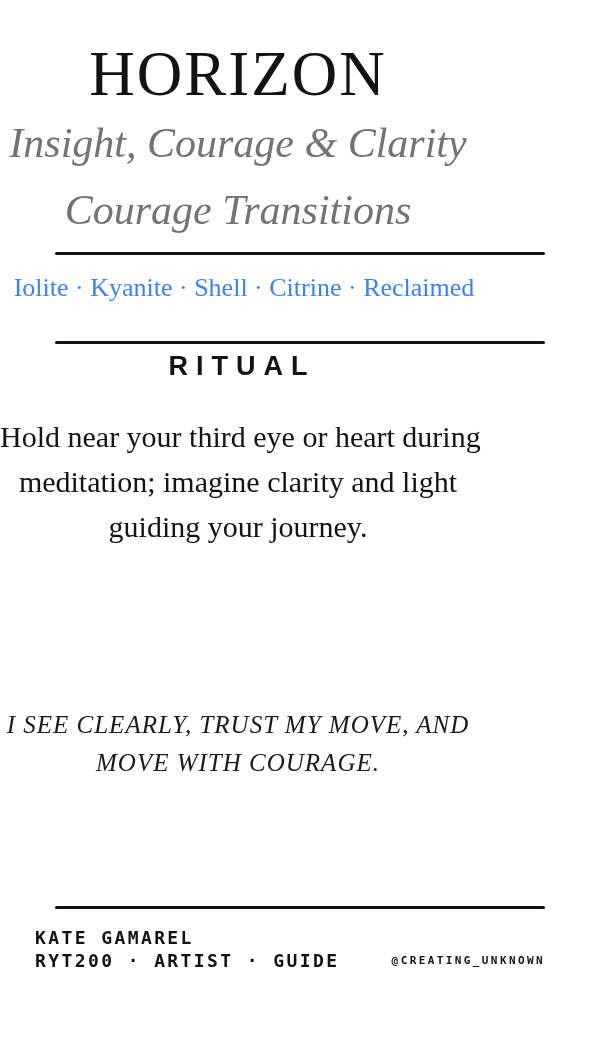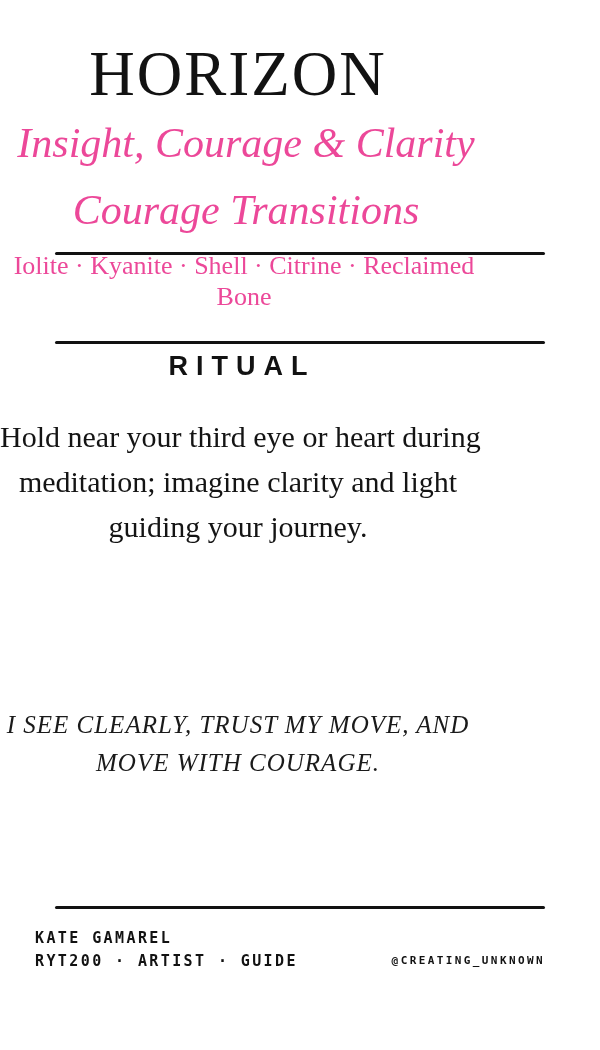--- a/index.html
+++ b/index.html
@@ -27,39 +27,38 @@
     letter-spacing: 2px;
     font-weight: 400;
     color: #121212;
   }
   .product-subtitle {
     top: 110px;
     font-size: 42px;
     line-height: 67px;
     font-style: italic;
     font-weight: 400;
-    color: #ec4899;
-    margin-left: 8px;
+    color: #737373;
   }
   .rule {
     position: absolute;
     left: 55px;
     width: 490px;
     height: 3px;
     background: #121212;
     border-radius: 2px;
   }
   .rule-1 { top: 252px; }
   .rule-2 { top: 341px; }
   .rule-3 { top: 906px; }
   .materials {
-    top: 250px;
+    top: 272px;
     font-size: 26px;
     line-height: 31px;
-    color: #ec4899;
+    color: #3b82f6;
     padding-left: 12px;
   }
   .ritual-heading {
     top: 351px;
     font-family: "Liberation Sans", sans-serif;
     font-size: 27px;
     line-height: 30px;
     font-weight: 700;
     letter-spacing: 8px;
     text-indent: 8px; 
@@ -78,21 +77,21 @@
     font-style: italic;
     letter-spacing: 1px;
     color: #1a1a1a;
   }
   .footer-left {
     position: absolute;
     left: 35px;
     top: 927px;
     text-align: left;
     font-family: "DejaVu Sans Mono", "Liberation Mono", monospace;
-    font-size: 15px;
+    font-size: 18px;
     line-height: 22.5px;
     font-weight: 700;
     letter-spacing: 2.4px;
     color: #121212;
     white-space: nowrap;
   }
   .footer-right {
     position: absolute;
     right: 55px;
     top: 949.5px;
@@ -116,21 +115,20 @@
 
   <div class="centered product-subtitle">
     <span class="line">Insight, Courage &amp; Clarity</span>
     <span class="line">Courage Transitions</span>
   </div>
 
   <div class="rule rule-1"></div>
 
   <div class="centered materials">
     <span class="line">Iolite · Kyanite · Shell · Citrine · Reclaimed</span>
-    <span class="line">Bone</span>
   </div>
 
   <div class="rule rule-2"></div>
 
   <div class="centered ritual-heading">RITUAL</div>
 
   <div class="centered ritual-text">
     <span class="line">Hold near your third eye or heart during</span>
     <span class="line">meditation; imagine clarity and light</span>
     <span class="line">guiding your journey.</span>

